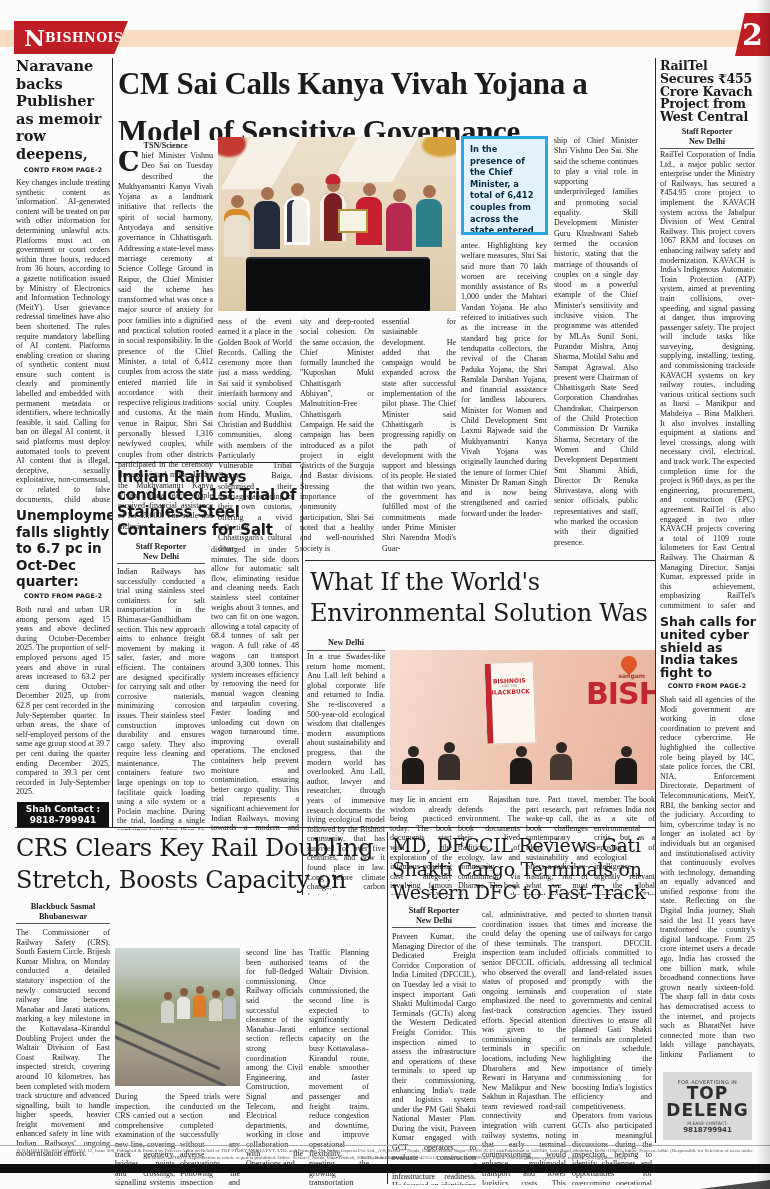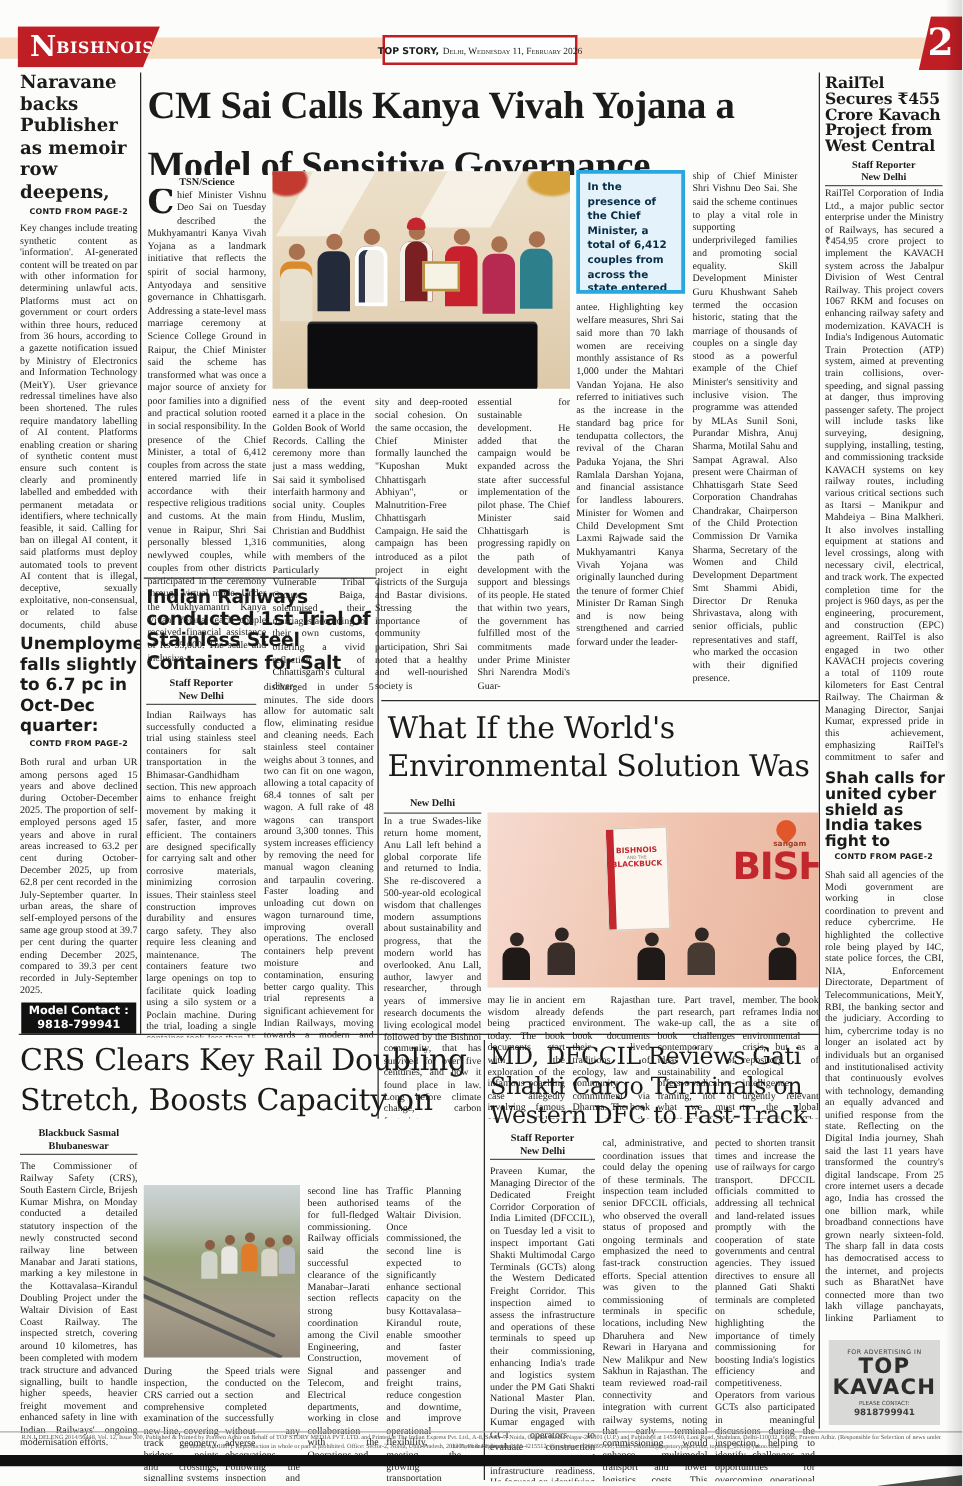--- a/index.html
+++ b/index.html
@@ -84,24 +84,20 @@
 </head>
 <body>
 
 <div class="page">
 
   <div class="abs band" style="left:0;top:30;top:30px;width:770px;height:17px;"></div>
   <div class="abs national" style="left:14px;top:21px;width:114px;height:33px;">
     <span class="nat-n">N</span>
       <span class="nat-rest">BISHNOIS</span>
   </div>
-  <div class="abs banner" style="left:306px;top:28px;width:152px;height:20px;">
-    <span class="banner-b">TOP STORY,</span>
-    <span class="banner-r">Delhi, Wednesday 11, February 2026</span>
-  </div>
   <div class="abs pagenum" style="left:735px;top:13px;width:35px;height:43px;">
     <span>2</span>
   </div>
 
   <div class="abs vr" style="left:112px;top:58px;height:769px;"></div>
   <div class="abs vr" style="left:655px;top:58px;height:1085px;"></div>
   <div class="abs hr" style="left:115px;top:462px;width:186px;"></div>
   <div class="abs vr" style="left:302px;top:466px;height:429px;"></div>
   <div class="abs hr" style="left:305px;top:560px;width:350px;"></div>
   <div class="abs hr" style="left:15px;top:827px;width:640px;"></div>
@@ -109,21 +105,21 @@
 
   <div class="abs h-serif-sm" style="left:16px;top:57px;width:96px;height:107px;overflow:hidden;">Naravane backs Publisher as memoir row deepens, Police probe unauthorised copies</div>
   <div class="abs contd" style="left:16px;top:166px;width:94px;">CONTD FROM PAGE-2</div>
   <div class="abs body tight" style="left:16px;top:178px;width:94px;height:326px;">Key changes include treating synthetic content as 'information'. AI-generated content will be treated on par with other information for determining unlawful acts. Platforms must act on government or court orders within three hours, reduced from 36 hours, according to a gazette notification issued by Ministry of Electronics and Information Technology (MeitY). User grievance redressal timelines have also been shortened. The rules require mandatory labelling of AI content. Platforms enabling creation or sharing of synthetic content must ensure such content is clearly and prominently labelled and embedded with permanent metadata or identifiers, where technically feasible, it said. Calling for ban on illegal AI content, it said platforms must deploy automated tools to prevent AI content that is illegal, deceptive, sexually exploitative, non-consensual, or related to false documents, child abuse material, explosives, or impersonation. Intermediaries cannot allow removal or suppression of AI labels or metadata once applied, it said.</div>
 
   <div class="abs h-sans" style="left:16px;top:507px;width:96px;height:84px;overflow:hidden;font-size:13.5px;line-height:16.5px;">Unemployment falls slightly to 6.7 pc in Oct-Dec quarter: Govt survey</div>
   <div class="abs contd" style="left:16px;top:592px;width:94px;">CONTD FROM PAGE-2</div>
   <div class="abs body tight" style="left:16px;top:605px;width:94px;height:194px;">Both rural and urban UR among persons aged 15 years and above declined during October-December 2025. The proportion of self-employed persons aged 15 years and above in rural areas increased to 63.2 per cent during October-December 2025, up from 62.8 per cent recorded in the July-September quarter. In urban areas, the share of self-employed persons of the same age group stood at 39.7 per cent during the quarter ending December 2025, compared to 39.3 per cent recorded in July-September 2025.</div>
 
   <div class="abs advt" style="left:17px;top:802px;width:92px;height:25px;">
-    <span>Model Contact :</span>
+    <span>Shah Contact :</span>
     <span>9818-799941</span>
   </div>
 
   <div class="abs h-main" style="left:118px;top:60px;width:524px;height:80px;overflow:hidden;">CM Sai Calls Kanya Vivah Yojana a Model of  Sensitive Governance</div>
   <div class="abs dateline" style="left:118px;top:141px;width:95px;">TSN/Science</div>
   <div class="abs body" style="left:118px;top:151px;width:95px;height:410px;">
     <span class="dropcap">C</span><span>hief Minister Vishnu Deo Sai on Tuesday described the Mukhyamantri Kanya Vivah Yojana as a landmark initiative that reflects the spirit of social harmony, Antyodaya and sensitive governance in Chhattisgarh. Addressing a state-level mass marriage ceremony at Science College Ground in Raipur, the Chief Minister said the scheme has transformed what was once a major source of anxiety for poor families into a dignified and practical solution rooted in social responsibility. In the presence of the Chief Minister, a total of 6,412 couples from across the state entered married life in accordance with their respective religious traditions and customs. At the main venue in Raipur, Shri Sai personally blessed 1,316 newlywed couples, while couples from other districts participated in the ceremony through virtual mode. Under the Mukhyamantri Kanya Vivah Yojana, each couple received financial assistance of Rs 35,000. The scale and inclusive-</span>
   </div>
 
   <div class="photo ph-main" style="left:218px;top:137px;width:238px;height:174px;">
@@ -275,21 +271,21 @@
   </div>
   <div class="abs body tight" style="left:660px;top:150px;width:95px;height:462px;">RailTel Corporation of India Ltd., a major public sector enterprise under the Ministry of Railways, has secured a ₹454.95 crore project to implement the KAVACH system across the Jabalpur Division of West Central Railway. This project covers 1067 RKM and focuses on enhancing railway safety and modernization. KAVACH is India's Indigenous Automatic Train Protection (ATP) system, aimed at preventing train collisions, over-speeding, and signal passing at danger, thus improving passenger safety. The project will include tasks like surveying, designing, supplying, installing, testing, and commissioning trackside KAVACH systems on key railway routes, including various critical sections such as Itarsi – Manikpur and Mahdeiya – Bina Malkheri. It also involves installing equipment at stations and level crossings, along with necessary civil, electrical, and track work. The expected completion time for the project is 960 days, as per the engineering, procurement, and construction (EPC) agreement. RailTel is also engaged in two other KAVACH projects covering a total of 1109 route kilometers for East Central Railway. The Chairman &amp; Managing Director, Sanjai Kumar, expressed pride in this achievement, emphasizing RailTel's commitment to safer and technology-driven rail operations through indigenous solutions.</div>
 
   <div class="abs h-sans" style="left:660px;top:616px;width:96px;height:64px;overflow:hidden;font-size:12.5px;line-height:12.8px;">Shah calls for united cyber shield as India takes fight to digital fraud</div>
   <div class="abs contd" style="left:660px;top:682px;width:94px;">CONTD FROM PAGE-2</div>
   <div class="abs body tight" style="left:660px;top:695px;width:95px;height:362px;">Shah said all agencies of the Modi government are working in close coordination to prevent and reduce cybercrime. He highlighted the collective role being played by I4C, state police forces, the CBI, NIA, Enforcement Directorate, Department of Telecommunications, MeitY, RBI, the banking sector and the judiciary. According to him, cybercrime today is no longer an isolated act by individuals but an organised and institutionalised activity that continuously evolves with technology, demanding an equally advanced and unified response from the state. Reflecting on the Digital India journey, Shah said the last 11 years have transformed the country's digital landscape. From 25 crore internet users a decade ago, India has crossed the one billion mark, while broadband connections have grown nearly sixteen-fold. The sharp fall in data costs has democratised access to the internet, and projects such as BharatNet have connected more than two lakh village panchayats, linking Parliament to Panchayats through high-speed connectivity.</div>
 
   <div class="abs adbox" style="left:663px;top:1072px;width:89px;height:68px;">
     <span class="l1">FOR ADVERTISING IN</span>
     <span class="big">TOP</span>
-    <span class="big">KAVACH</span>
+    <span class="big">DELENG</span>
     <span class="l4">PLEASE CONTACT:</span>
     <span class="l5">9818799941</span>
   </div>
 
   <div class="abs hr" style="left:0;top:1145px;width:770px;background:#aaa;"></div>
   <div class="abs footer" style="left:15px;top:1148px;width:740px;">R.N.I. DELENG 2014/56448, Vol. 12, Issue 300, Published &amp; Printed by Praveen Adhir on Behalf of TOP STORY MEDIA PVT. LTD. and Printed at The Indian Express Pvt. Ltd., A-8, Sector-7, Noida, Gautam Budha Nagar-201301 (U.P.) and Published at 1459/40, Loni Road, Shahdara, Delhi-110032. Editor, Praveen Adhir. (Responsible for Selection of news under the Press &amp; Registration</div>
   <div class="abs footer" style="left:15px;top:1155px;width:740px;">of Books Act 1867). Reproduction in whole or part is prohibited. Office: Sector-2, Noida, Uttar Pradesh, 201301, Phone Editorial: 0120-4215512, Circulation: 8588895450, Email: editorial@topstorypaper.com, topstory_2001@yahoo.com</div>
   <div class="abs blackbar" style="left:0;top:1164px;width:770px;height:9px;"></div>
   <div class="abs curl" style="left:700px;top:1180px;"></div>
   <div class="abs edge" style="left:756px;top:0;width:14px;height:1189px;"></div>

